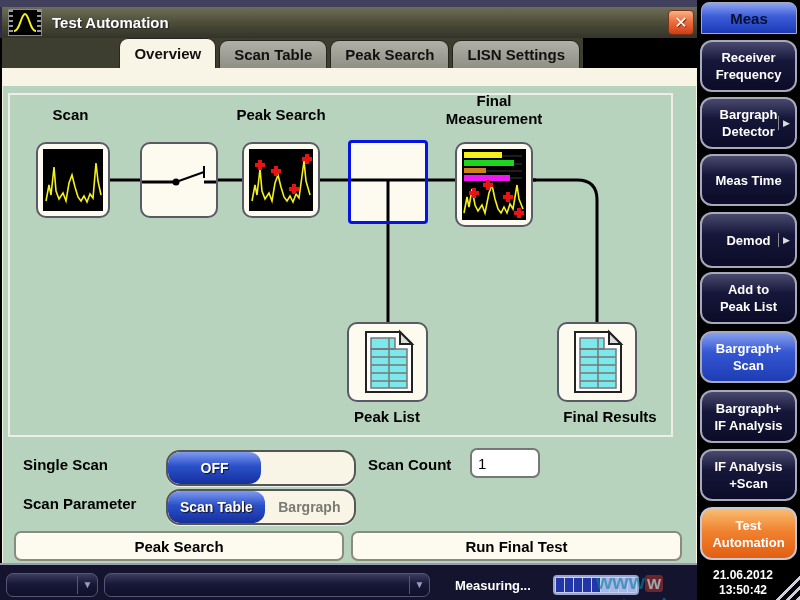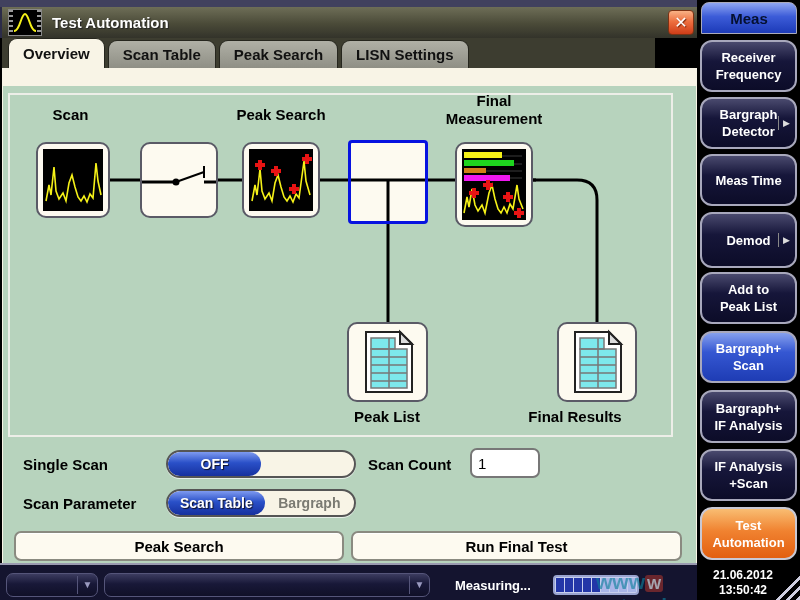--- a/index.html
+++ b/index.html
@@ -18,22 +18,22 @@
             background:repeating-linear-gradient(#999 0 2px,#000 2px 5px);}
   .app-icon:before{left:0;} .app-icon:after{right:0;}
   .titlebar .title{color:#fff;font-weight:bold;font-size:15px;margin-left:10px;
             text-shadow:1px 1px 1px #222;}
   .close-btn{position:absolute;right:6px;top:3px;width:26px;height:25px;border-radius:4px;
             background:linear-gradient(#f9b286,#ee7040 45%,#cf3d18);border:1px solid #7c3214;
             color:#fff;font-weight:bold;font-size:16px;line-height:23px;text-align:center;
             text-shadow:1px 1px 1px #7c2a10;}
 
   
-  .tab-row{position:absolute;left:2px;top:38px;width:653px;height:30px;background:#3d3d30;
-           display:flex;align-items:flex-end;padding-left:6px;}
+  .tab-row{position:absolute;left:2px;top:38px;width:581px;height:30px;background:#3d3d30;
+           display:flex;align-items:flex-end;padding-left:6px;justify-content:flex-end;}
   .tab{height:28px;margin-right:3px;border:1px solid #26261e;border-bottom:none;
        border-radius:9px 9px 0 0;background:linear-gradient(#b0b0a6,#8f8f85);
        color:#111;font-weight:bold;font-size:15px;display:flex;align-items:center;
        justify-content:center;padding:0 14px;}
   .tab.active{background:#f8f4e6;height:30px;position:relative;z-index:2;}
 
   
   .panel{position:absolute;left:2px;top:68px;width:695px;height:495px;background:#f8f4e6;}
   .green{position:absolute;left:1px;top:18px;width:693px;height:477px;background:#b7d3bd;}
   .flow-box{position:absolute;left:5px;top:7px;width:665px;height:344px;
@@ -47,21 +47,21 @@
         border-radius:4px;}
   .node-junction svg{position:absolute;left:0;top:0;}
   .node-doc{position:absolute;background:#fdfaf0;border:2px solid #5a5a66;border-radius:10px;
         display:flex;align-items:center;justify-content:center;}
 
   .flow-label{position:absolute;color:#000;font-weight:bold;font-size:15px;
         text-align:center;white-space:pre-line;line-height:18px;}
 
   
   .ctl-label{position:absolute;color:#000;font-weight:bold;font-size:15px;}
-  .toggle{position:absolute;height:28px;border:2px solid #555;border-radius:14px;
+  .toggle{position:absolute;height:36px;border:2px solid #555;border-radius:14px;
           background:#f8f4e6;display:flex;overflow:hidden;box-shadow:0 1px 0 #ffffffaa;}
   .seg{display:flex;align-items:center;justify-content:center;font-weight:bold;
        font-size:14px;color:#7a7a72;border-radius:12px;}
   .seg.sel{background:linear-gradient(#7e9af0,#2a50c8 45%,#16309e);color:#fff;
        text-shadow:1px 1px 1px #112;}
   .num-input{position:absolute;height:30px;border:2px solid #777;border-radius:7px;
        background:#fff;font-family:inherit;font-size:15px;padding:0 6px;color:#000;}
 
   .big-btn{position:absolute;height:30px;background:#fdfaf0;border:2px solid #8a8a80;
        border-radius:7px;color:#000;font-weight:bold;font-size:15px;display:flex;
@@ -140,21 +140,21 @@
       <line x1="60" y1="94" x2="533" y2="94" stroke="#000" stroke-width="3"></line>
       <path d="M530 94 H574 Q594 94 594 114 V240" stroke="#000" stroke-width="3" fill="none"></path>
       <line x1="385" y1="94" x2="385" y2="240" stroke="#000" stroke-width="3"></line>
     </svg>
 
     <div class="flow-label" style="left:20px;top:20px;width:95px;">Scan</div>
     <div class="flow-label" style="left:228px;top:20px;width:100px;">Peak Search</div>
     <div class="flow-label" style="left:426px;top:6px;width:130px;">Final
 Measurement</div>
     <div class="flow-label" style="left:334px;top:322px;width:100px;">Peak List</div>
-    <div class="flow-label" style="left:512px;top:322px;width:120px;">Final Results</div>
+    <div class="flow-label" style="left:547px;top:322px;width:120px;">Final Results</div>
 
     <div class="node" style="left:33px;top:56px;width:74px;height:76px;">
       <svg class="screen" viewBox="0 0 60 62">
         <rect width="60" height="62" fill="#000"></rect>
         <polyline points="3,52 6,36 8,46 11,18 13,42 16,50 20,44 23,52 26,34 29,26 32,38 35,48 38,52 41,47 44,53 47,45 50,49 53,14 55,32 58,46" fill="none" stroke="#f5f118" stroke-width="1.6"></polyline>
       </svg>
     </div>
 
     <div class="node" style="left:137px;top:56px;width:78px;height:76px;background:#fdfaf0;">
       <svg style="position:absolute;left:0;top:0;" width="74" height="72" viewBox="0 0 74 72">

